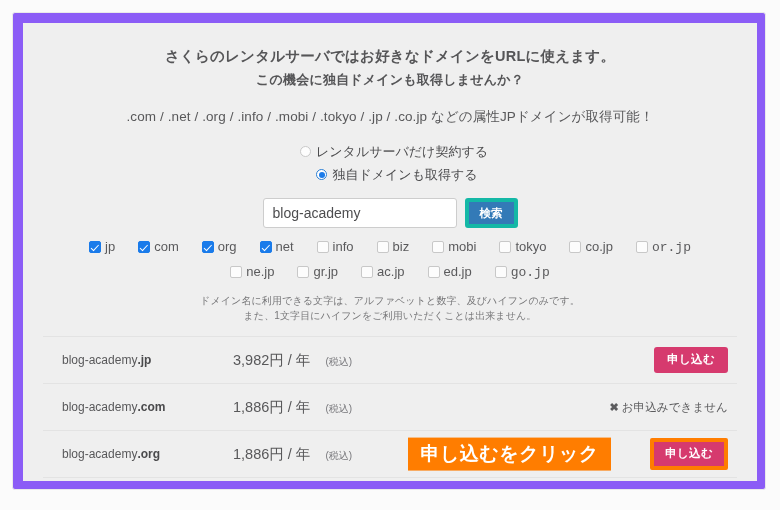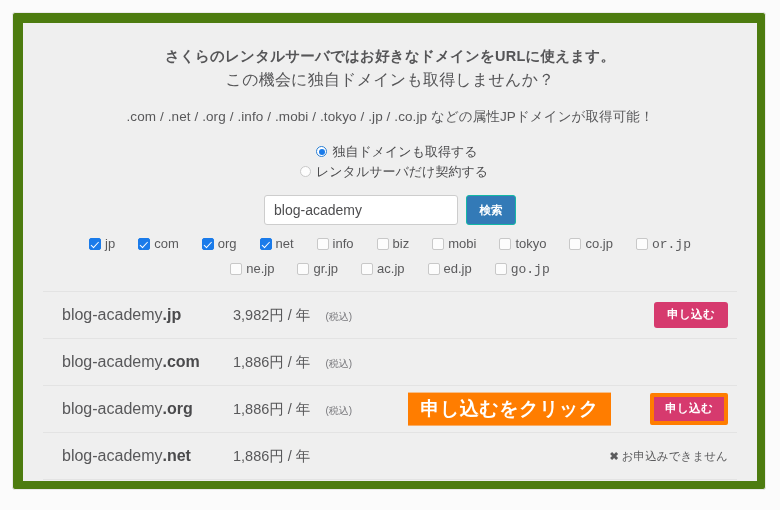--- a/index.html
+++ b/index.html
@@ -15,21 +15,21 @@
     -webkit-font-smoothing: antialiased;
   }
 
   
   #outer-frame {
     position: absolute;
     left: 12px;
     top: 12px;
     width: 754px;
     height: 478px;
-    background: #4d7c0f;
+    background: #8b5cf6;
     border: 1px solid #eaeaea;
     border-radius: 3px;
     box-sizing: border-box;
   }
 
   
   #panel {
     position: absolute;
     left: 10px;
     top: 10px;
@@ -46,22 +46,22 @@
     color: #555557;
     padding-top: 22px;
   }
   .intro-line1 {
     font-size: 14.5px;
     font-weight: bold;
     letter-spacing: .2px;
     line-height: 22px;
   }
   .intro-line2 {
-    font-size: 16px;
-    font-weight: normal;
+    font-size: 13px;
+    font-weight: bold;
     letter-spacing: .2px;
     line-height: 22px;
     margin-top: 2px;
   }
   .intro-line3 {
     font-size: 13.5px;
     letter-spacing: .1px;
     line-height: 22px;
     margin-top: 15px;
     color: #58585a;
@@ -129,21 +129,21 @@
   .search-btn {
     margin-left: 8px;
     height: 30px;
     min-width: 50px;
     padding: 0 11px;
     font-size: 11.5px;
     font-weight: bold;
     font-family: "Liberation Sans", sans-serif;
     color: #ffffff;
     background: #337ab7;
-    border: 1px solid #14b8a6;
+    border: 4px solid #14b8a6;
     border-radius: 3px;
     vertical-align: middle;
     cursor: pointer;
     box-sizing: border-box;
   }
 
   
   .tld-row {
     text-align: center;
     margin-top: 9px;
@@ -207,21 +207,21 @@
     height: 46px;
     border-top: 1px solid #e3e3e3;
     display: flex;
     align-items: center;
   }
   .result-row:last-child {
     border-bottom: 1px solid #e3e3e3;
   }
   .domain {
     width: 190px;
-    font-size: 16px;
+    font-size: 12px;
     color: #58585a;
     padding-left: 19px;
     box-sizing: border-box;
     white-space: nowrap;
   }
   .domain .tldpart { font-weight: bold; color: #4a4a4c; }
   .price {
     font-size: 14.5px;
     color: #58585a;
     white-space: nowrap;
@@ -293,55 +293,62 @@
 <div id="outer-frame">
   <div id="panel">
 
     <div class="intro">
       <div class="intro-line1">さくらのレンタルサーバではお好きなドメインをURLに使えます。</div>
       <div class="intro-line2">この機会に独自ドメインも取得しませんか？</div>
       <div class="intro-line3">.com / .net / .org / .info / .mobi / .tokyo / .jp / .co.jp などの属性JPドメインが取得可能！</div>
     </div>
 
     <div class="radio-group">
+      <label class="radio-row r1">
+        <span class="radio-mark"></span><span>レンタルサーバだけ契約する</span>
+      </label>
       <label class="radio-row r2">
         <span class="radio-mark on"></span><span>独自ドメインも取得する</span>
       </label>
-      <label class="radio-row r1">
-        <span class="radio-mark"></span><span>レンタルサーバだけ契約する</span>
-      </label>
     </div>
 
     <div class="search-row">
       <input class="search-input" type="text" value="blog-academy" style="">
       <button class="search-btn">検索</button>
     </div>
 
     <div class="tld-row">
       <label class="tld"><span class="cb on"></span><span>jp</span></label><label class="tld"><span class="cb on"></span><span>com</span></label><label class="tld"><span class="cb on"></span><span>org</span></label><label class="tld"><span class="cb on"></span><span>net</span></label><label class="tld"><span class="cb"></span><span>info</span></label><label class="tld"><span class="cb"></span><span>biz</span></label><label class="tld"><span class="cb"></span><span>mobi</span></label><label class="tld"><span class="cb"></span><span>tokyo</span></label><label class="tld"><span class="cb"></span><span>co.jp</span></label><label class="tld"><span class="cb"></span><span>or.jp</span></label>
     </div>
 
     <div class="tld-row second">
       <label class="tld"><span class="cb"></span><span>ne.jp</span></label><label class="tld"><span class="cb"></span><span>gr.jp</span></label><label class="tld"><span class="cb"></span><span>ac.jp</span></label><label class="tld"><span class="cb"></span><span>ed.jp</span></label><label class="tld"><span class="cb"></span><span>go.jp</span></label>
     </div>
 
+    <div class="note">
+      <div>ドメイン名に利用できる文字は、アルファベットと数字、及びハイフンのみです。</div>
+      <div>また、1文字目にハイフンをご利用いただくことは出来ません。</div>
+    </div>
 
     <div class="results">
 
       <div class="result-row">
         <div class="domain"><span>blog-academy</span><span class="tldpart">.jp</span></div>
         <div class="price"><span>3,982円 / 年</span><span class="tax">(税込)</span></div>
         <div class="right-slot">
           <button class="apply-btn">申し込む</button>
         </div>
       </div>
 
       <div class="result-row">
         <div class="domain"><span>blog-academy</span><span class="tldpart">.com</span></div>
         <div class="price"><span>1,886円 / 年</span><span class="tax">(税込)</span></div>
+        <div class="right-slot">
+          <span class="unavailable"><span class="xmark">✖</span><span>お申込みできません</span></span>
+        </div>
       </div>
 
       <div class="result-row">
         <div class="domain"><span>blog-academy</span><span class="tldpart">.org</span></div>
         <div class="price"><span>1,886円 / 年</span><span class="tax">(税込)</span></div>
         <div class="callout">申し込むをクリック</div>
         <div class="right-slot">
           <button class="apply-btn highlight">申し込む</button>
         </div>
       </div>

